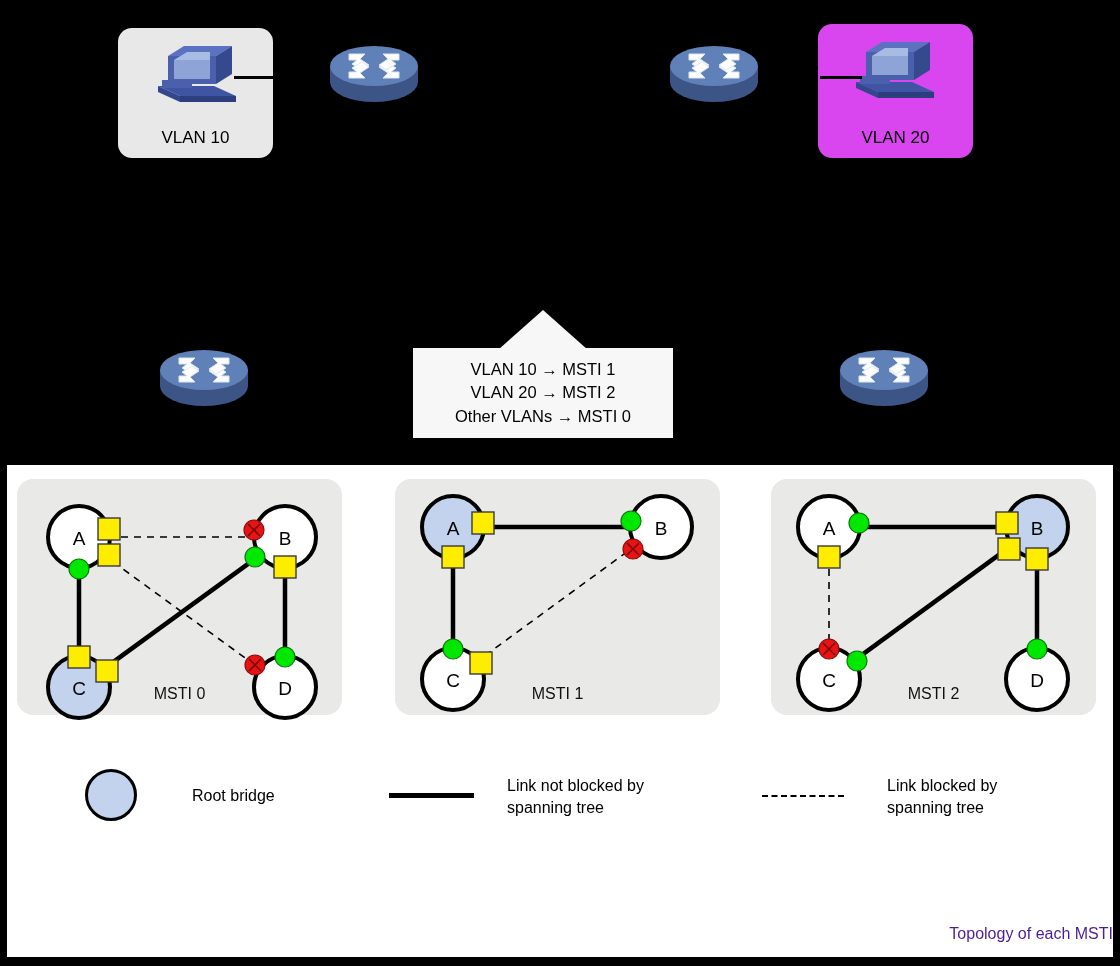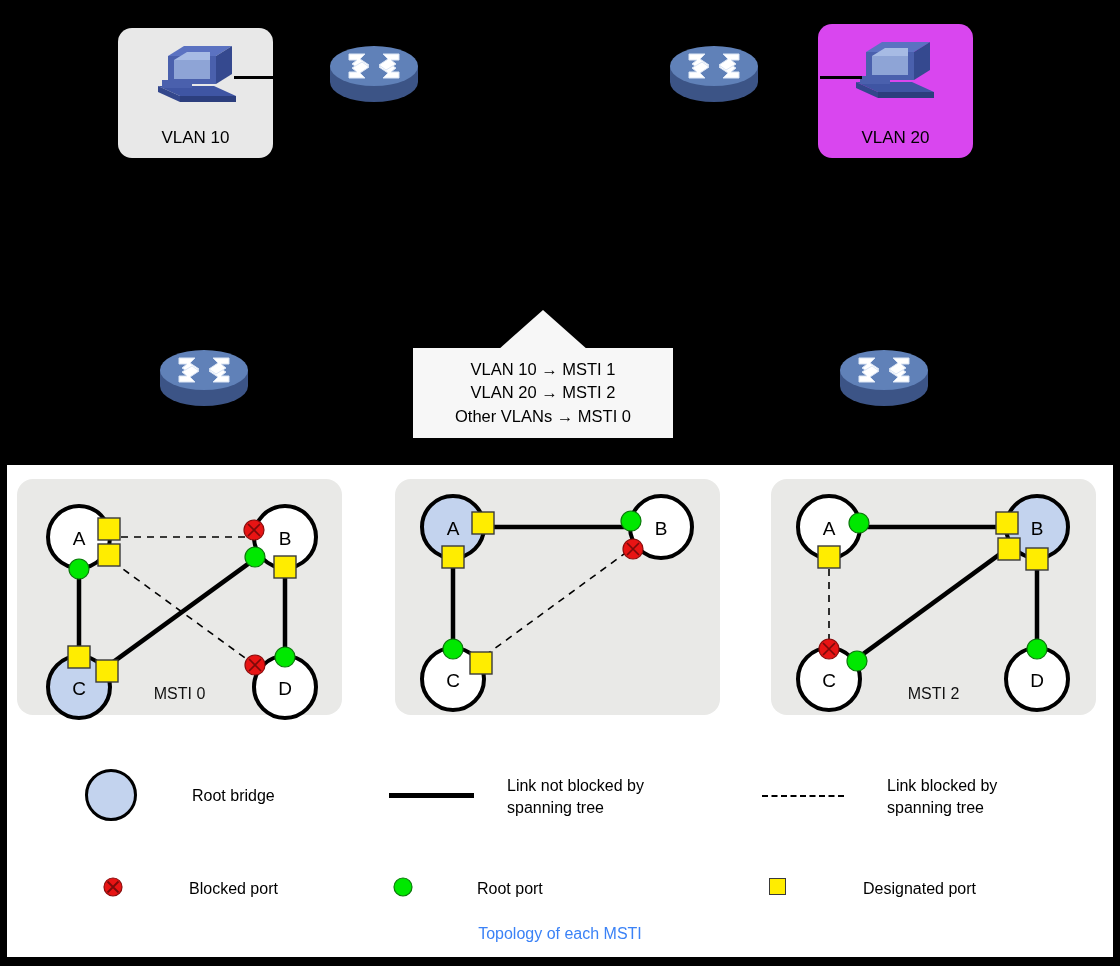--- a/index.html
+++ b/index.html
@@ -69,21 +69,21 @@
   
   .legend-row{position:absolute;left:0;width:100%;}
   .lg-text{position:absolute;font-size:16px;color:#000;line-height:1.35;}
   .lg-circle{
     position:absolute;width:52px;height:52px;border-radius:50%;
     background:#c3d3ee;border:3px solid #000;box-sizing:border-box;
   }
   .lg-solid{position:absolute;height:5px;background:#000;}
   .lg-dash{position:absolute;height:0;border-top:2px dashed #000;}
   .lg-sq{position:absolute;width:17px;height:17px;background:#ffed00;border:1.4px solid #3a3a3a;box-sizing:border-box;}
-  .caption{position:absolute;width:100%;text-align:center;font-size:16px;color:#3b82f6;}
+  .caption{position:absolute;width:100%;text-align:right;font-size:16px;color:#4c1d95;}
 </style>
 </head>
 <body>
 
 <div class="stage">
 
   <div class="vlanbox" id="vlan-left" style="left:118px;top:28px;width:155px;height:130px;background:#e8e8e8;">
     <span class="vlabel">VLAN 10</span>
   </div>
 
@@ -240,20 +240,21 @@
           <rect x="77" y="33" width="22" height="22" class="port-d"></rect>
           <rect x="47" y="67" width="22" height="22" class="port-d"></rect>
           <circle cx="236" cy="42" r="10" class="port-r"></circle>
           <g>
             <circle cx="238" cy="70" r="10" class="port-b"></circle>
             <path d="M232 64 L244 76 M244 64 L232 76" class="port-b-x" fill="none"></path>
           </g>
           <circle cx="58" cy="170" r="10" class="port-r"></circle>
           <rect x="75" y="173" width="22" height="22" class="port-d"></rect>
         </svg>
+      <div class="msti-label">MSTI 1</div>
     </div>
 
     <div class="msti" id="panel2" style="left:764px;top:14px;width:325px;height:236px;">
       <svg class="topo" id="topo2" width="325" height="236">
           <line x1="87" y1="48" x2="237" y2="48" class="link-solid"></line>
           <line x1="58" y1="77" x2="58" y2="171" class="link-dash"></line>
           <line x1="242.58565745452097" y1="65.110481090927" x2="81.41434254547904" y2="182.88951890907302" class="link-solid"></line>
           <line x1="266" y1="77" x2="266" y2="171" class="link-solid"></line>
           <g class="node">
             <circle cx="58" cy="48" r="31" class="body"></circle>
@@ -292,32 +293,17 @@
 
       <div class="lg-solid" style="left:382px;top:28px;width:85px;"></div>
       <div class="lg-text" style="left:500px;top:10px;white-space:pre-line;">Link not blocked by
 spanning tree</div>
 
       <div class="lg-dash" style="left:755px;top:30px;width:82px;"></div>
       <div class="lg-text" style="left:880px;top:10px;white-space:pre-line;">Link blocked by
 spanning tree</div>
     </div>
 
-    <div class="legend-row" style="top:405px;height:40px;">
-      <svg style="position:absolute;left:95px;top:6px;" width="22" height="22" viewBox="0 0 22 22">
-        <circle cx="11" cy="11" r="9" fill="#e81414" stroke="#8b0d0d" stroke-width="1.2"></circle>
-        <path d="M5.5 5.5 L16.5 16.5 M16.5 5.5 L5.5 16.5" stroke="#7c0a0a" stroke-width="1.8"></path>
-      </svg>
-      <div class="lg-text" style="left:182px;top:8px;">Blocked port</div>
-
-      <svg style="position:absolute;left:385px;top:6px;" width="22" height="22" viewBox="0 0 22 22">
-        <circle cx="11" cy="11" r="9" fill="#00e800" stroke="#0b7a0b" stroke-width="1.2"></circle>
-      </svg>
-      <div class="lg-text" style="left:470px;top:8px;">Root port</div>
-
-      <div class="lg-sq" style="left:762px;top:8px;"></div>
-      <div class="lg-text" style="left:856px;top:8px;">Designated port</div>
-    </div>
 
     <div class="caption" style="top:460px;">Topology of each MSTI</div>
   </div>
 
 </div>
 
 </body></html>

